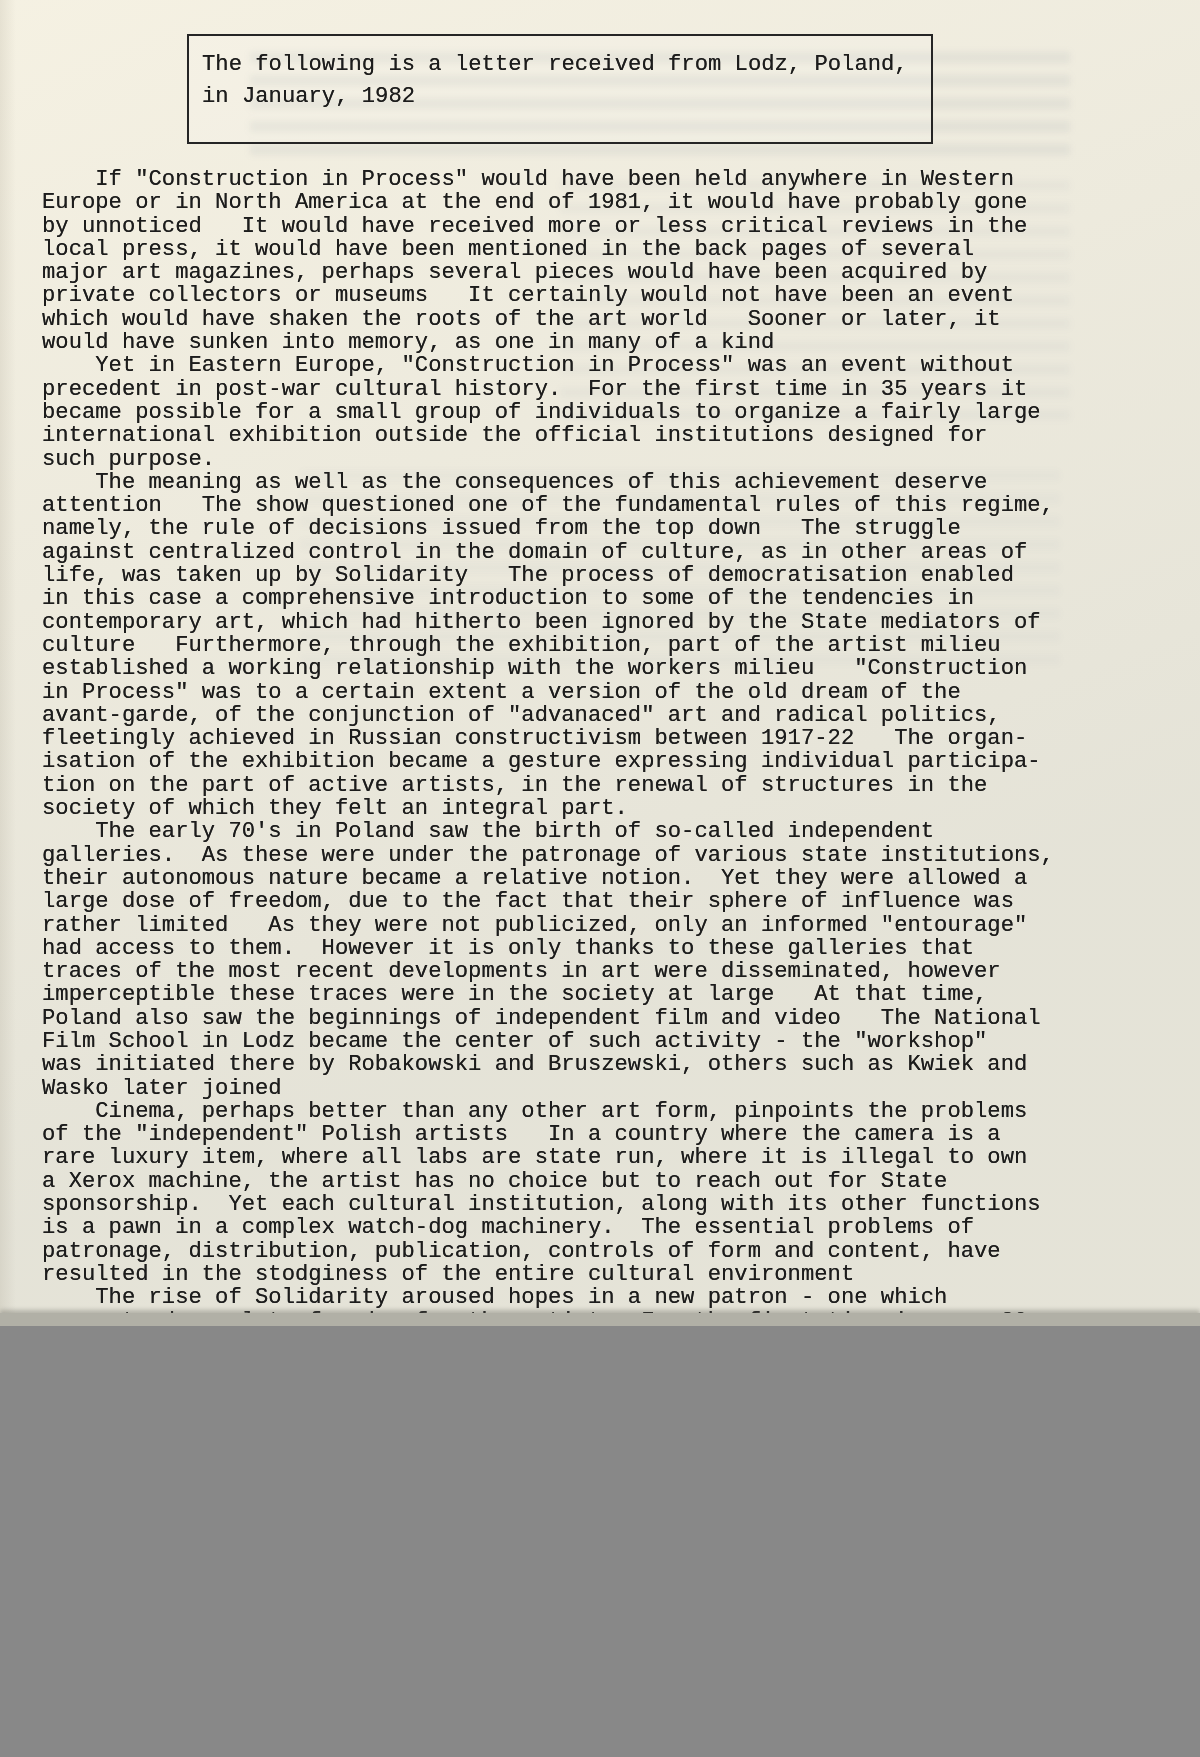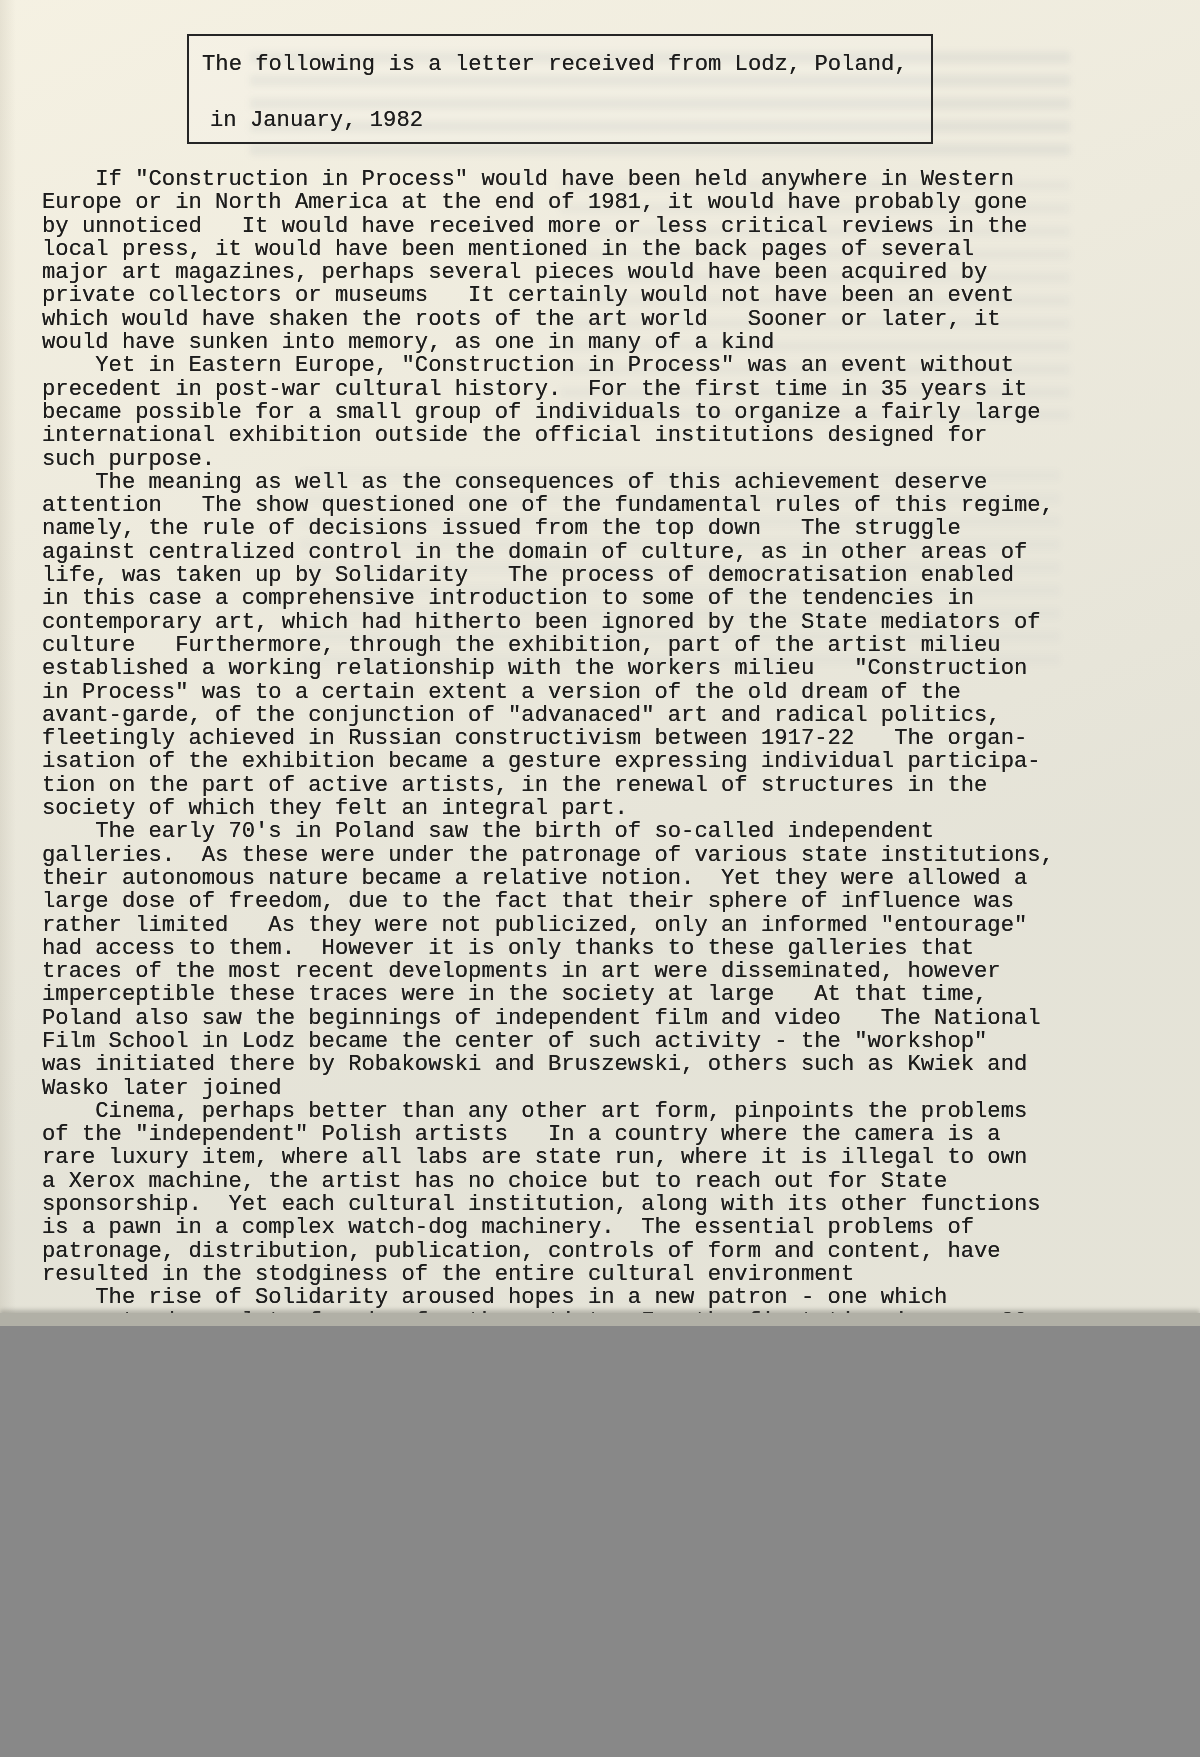--- a/index.html
+++ b/index.html
@@ -47,21 +47,21 @@
     background: rgba(255,255,255,0.1);
   }
   .header-line {
     position: absolute;
     left: 13px;
     font-size: 22.2px;
     white-space: pre;
     text-shadow: 0 0 0.5px rgba(10,10,10,0.75);
   }
   .header-line.l1 { top: 16px; }
-  .header-line.l2 { top: 72px; margin-left: 8px; }
+  .header-line.l2 { top: 48px; }
 
   .letter-body {
     position: absolute;
     left: 42px; top: 168px;
     margin: 0;
     font-family: inherit;
     font-size: 22.2px;
     line-height: 23.3px;
     white-space: pre;
     text-shadow: 0 0 0.5px rgba(10,10,10,0.75);

